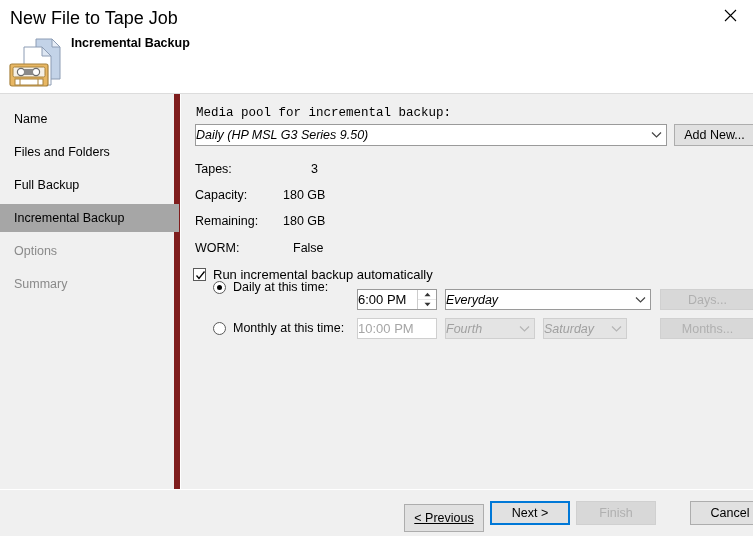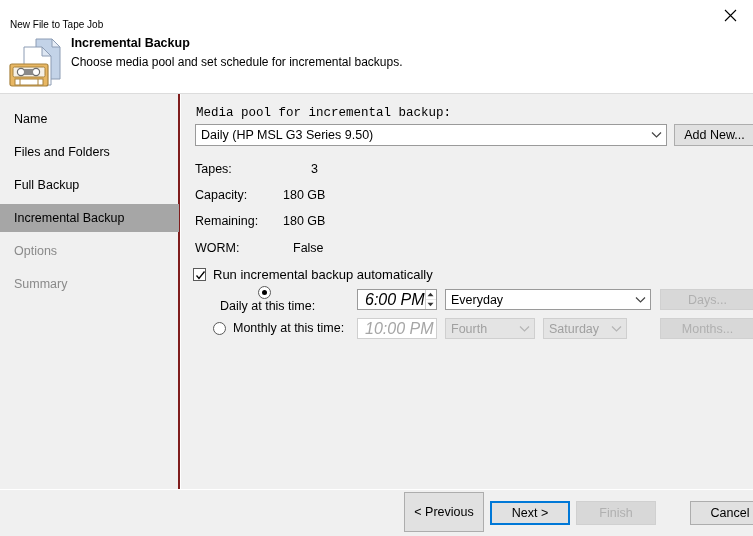--- a/index.html
+++ b/index.html
@@ -21,24 +21,23 @@
   
   .titlebar {
     position: absolute;
     left: 0; top: 0;
     width: 753px; height: 30px;
     background: #ffffff;
   }
   .titlebar-text {
     position: absolute;
     left: 10px; top: 8px;
-    font-size: 10px;
-    color: #000000;
-    white-space: nowrap;
-    margin-top: 11px;
+    font-size: 18px;
+    color: #000000;
+    white-space: nowrap;
   }
   .close-btn {
     position: absolute;
     right: 0; top: 0;
     width: 46px; height: 30px;
     display: flex;
     align-items: center;
     justify-content: center;
     cursor: default;
   }
@@ -77,21 +76,21 @@
     width: 753px; height: 1px;
     background: #dcdcdc;
   }
 
   
   .sidebar {
     position: absolute;
     left: 0; top: 94px;
     width: 180px; height: 395px;
     background: #f0f0f0;
-    border-right: 2px solid #7f1d1d;
+    border-right: 6px solid #7f1d1d;
     box-sizing: border-box;
   }
   .sidebar-item {
     position: absolute;
     left: 0;
     width: 179px;
     height: 28px;
     line-height: 28px;
     padding-left: 14px;
     box-sizing: border-box;
@@ -142,24 +141,24 @@
     box-sizing: border-box;
     background: #ffffff;
     border: 1px solid #9a9a9a;
     font-size: 12.5px;
     color: #000000;
     display: flex;
     align-items: center;
     cursor: default;
   }
   .combo .cb-text {
-    padding-left: 5px;
     flex: 1;
     white-space: nowrap;
     overflow: hidden;
+    font-style: italic;
   }
   .combo .cb-arrow {
     width: 20px;
     display: flex;
     align-items: center;
     justify-content: center;
   }
   .combo.disabled {
     background: #e4e4e4;
     border-color: #cfcfcf;
@@ -195,25 +194,23 @@
     box-sizing: border-box;
     background: #ffffff;
     border: 1px solid #9a9a9a;
     display: flex;
     align-items: stretch;
   }
   .spin .sp-text {
     flex: 1;
     display: flex;
     align-items: center;
-    padding-left: 7px;
-    font-size: 16px;
-    color: #000000;
-    white-space: nowrap;
-    font-style: italic;
+    font-size: 13px;
+    color: #000000;
+    white-space: nowrap;
   }
   .spin .sp-btns {
     width: 18px;
     border-left: 1px solid #cccccc;
     background: #ffffff;
     display: flex;
     flex-direction: column;
   }
   .spin .sp-up, .spin .sp-dn {
     flex: 1;
@@ -312,21 +309,20 @@
       <rect x="5" y="34" width="32" height="10" rx="1.5" fill="#f5f0e6" stroke="#a8823c" stroke-width="1"></rect>
       <circle cx="13" cy="39" r="3.6" fill="#ffffff" stroke="#6b6b6b" stroke-width="1.2"></circle>
       <circle cx="28" cy="39" r="3.6" fill="#ffffff" stroke="#6b6b6b" stroke-width="1.2"></circle>
       <rect x="16" y="36" width="9" height="6" fill="#8a8a8a"></rect>
       <rect x="7" y="46" width="28" height="6" fill="#ffffff" stroke="#a8823c" stroke-width="1"></rect>
       <line x1="12" y1="46" x2="12" y2="52" stroke="#a8823c" stroke-width="1"></line>
       <line x1="30" y1="46" x2="30" y2="52" stroke="#a8823c" stroke-width="1"></line>
     </svg>
   </div>
   <div class="header-title">Incremental Backup</div>
-  <div class="header-subtitle">Choose media pool and set schedule for incremental backups.</div>
 </div>
 <div class="header-sep"></div>
 
 <div class="sidebar">
   <div class="sidebar-item" style="top:11px;">Name</div>
   <div class="sidebar-item" style="top:44px;">Files and Folders</div>
   <div class="sidebar-item" style="top:77px;">Full Backup</div>
   <div class="sidebar-item selected" style="top:110px;">Incremental Backup</div>
   <div class="sidebar-item disabled" style="top:176px;">Summary</div>
   <div class="sidebar-item disabled" style="top:143px;">Options</div>
@@ -361,21 +357,21 @@
 
   <div class="checkbox-row" style="left:12px; top:173px;">
     <span class="cb-box">
       <svg width="11" height="11" viewBox="0 0 11 11">
         <path d="M1.5 5.5 L4 8.5 L9.5 1.5" stroke="#000" stroke-width="1.3" fill="none"></path>
       </svg>
     </span>
     <span class="cb-label">Run incremental backup automatically</span>
   </div>
 
-  <div class="radio-row" style="left:32px; top:192px;flex-direction:column;">
+  <div class="radio-row" style="left:32px; top:186px;">
     <span class="rb-box">
         <span class="rb-dot"></span>
       </span>
     <span class="rb-label">Daily at this time:</span>
   </div>
 
   <div class="spin" style="left:176px; top:195px; width:80px; height:21px;">
     <span class="sp-text">6:00 PM</span>
     <span class="sp-btns">
       <span class="sp-up">
@@ -440,17 +436,17 @@
         </svg>
     </span>
   </div>
 
   <div class="btn disabled" style="left:479px; top:224px; width:95px; height:21px;">Months...</div>
 
 </div>
 
 <div class="footer-sep"></div>
 <div class="footer">
-  <div class="btn" style="left:404px; top:2px; width:80px; height:40px;">&lt; Previous</div>
+  <div class="btn" style="left:404px; top:14px; width:80px; height:28px;text-decoration:underline;">&lt; Previous</div>
   <div class="btn default" style="left:490px; top:11px; width:80px; height:24px;">Next &gt;</div>
   <div class="btn disabled" style="left:576px; top:11px; width:80px; height:24px;">Finish</div>
   <div class="btn" style="left:662px; top:11px; width:80px; height:24px;margin-left:28px;">Cancel</div>
 </div>
 
 </body></html>

